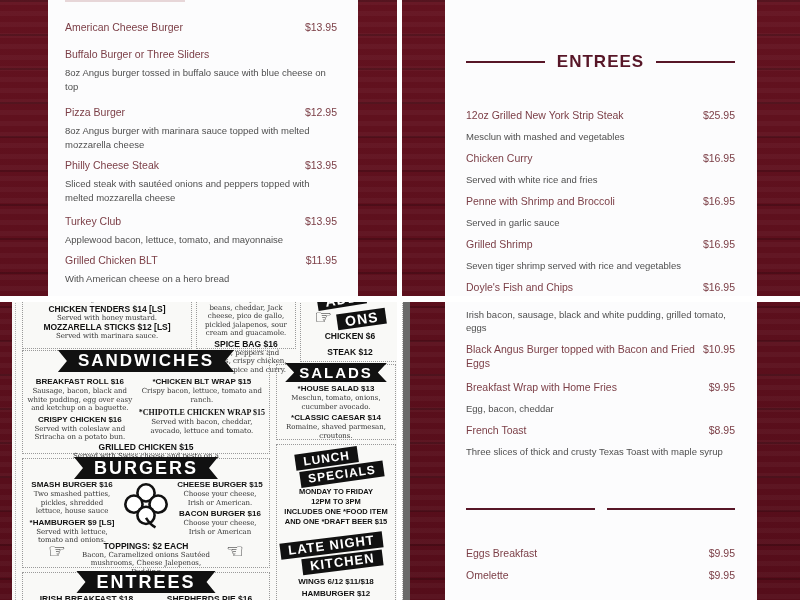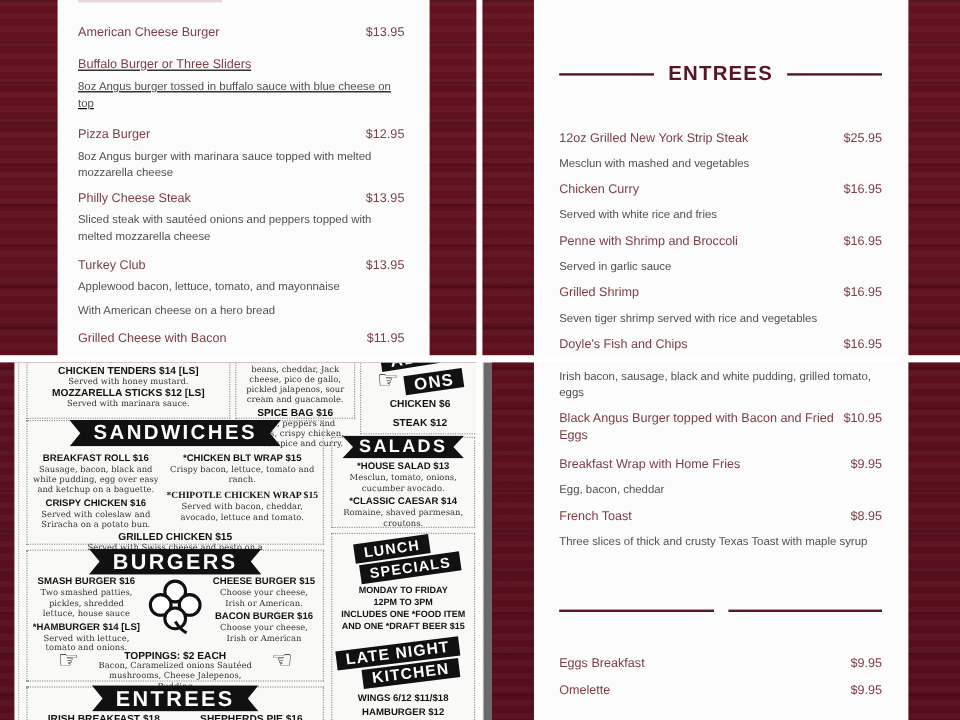--- a/index.html
+++ b/index.html
@@ -69,21 +69,21 @@
 
   <div class="panel" id="panel-tl">
     <div class="remnant" style="left:17px;width:120px;"></div>
 
     <div class="item">
       <div class="mrow">
           <span>American Cheese Burger</span>
           <span class="price">$13.95</span>
         </div>
     </div>
-    <div class="item mt-a" style="margin-top:13px;text-decoration:underline;">
+    <div class="item mt-a" style="margin-top:13px;">
       <div class="mrow">
           <span>Buffalo Burger or Three Sliders</span>
           <span class="price"></span>
         </div>
       <div class="mdesc">8oz Angus burger tossed in buffalo sauce with blue cheese on top</div>
     </div>
     <div class="item mt-a">
       <div class="mrow">
           <span>Pizza Burger</span>
           <span class="price">$12.95</span>
@@ -98,20 +98,24 @@
       <div class="mdesc">Sliced steak with sautéed onions and peppers topped with melted mozzarella cheese</div>
     </div>
     <div class="item mt-b">
       <div class="mrow">
           <span>Turkey Club</span>
           <span class="price">$13.95</span>
         </div>
       <div class="mdesc">Applewood bacon, lettuce, tomato, and mayonnaise</div>
     </div>
     <div class="item mt-c">
+      <div class="mrow">
+          <span>Grilled Chicken BLT</span>
+          <span class="price">$11.95</span>
+        </div>
       <div class="mdesc">With American cheese on a hero bread</div>
     </div>
     <div class="item mt-d">
       <div class="mrow">
           <span>Grilled Cheese with Bacon</span>
           <span class="price">$11.95</span>
         </div>
 
     </div>
   </div>
@@ -255,21 +259,21 @@
       <div class="bn sm" style="margin-top:2px;">*CLASSIC CAESAR $14</div>
       <div class="bd">Romaine, shaved parmesan, croutons.</div>
     </div>
 
     <div class="bbox" style="left:10px;top:156px;width:248px;height:110px;">
       <div style="margin-top:-2px;"><span class="ribbon big" style="font-size:18px;">BURGERS</span></div>
       <div style="display:grid;grid-template-columns:1fr 54px 1fr;gap:2px;padding:1px 4px 0 4px;align-items:start;">
         <div>
           <div class="bn sm">SMASH BURGER $16</div>
           <div class="bd">Two smashed patties, pickles, shredded lettuce, house sauce</div>
-          <div class="bn sm" style="margin-top:2px;">*HAMBURGER $14 [LS]</div>
+          <div class="bn sm" style="margin-top:2px;">*HAMBURGER $9 [LS]</div>
           <div class="bd">Served with lettuce, tomato and onions.</div>
         </div>
         <div>
           <svg width="52" height="50" viewBox="0 0 60 58">
             <g fill="#ffffff" stroke="#111111" stroke-width="3">
               <circle cx="30" cy="15" r="10"></circle>
                 <circle cx="16" cy="28" r="10"></circle>
               <circle cx="44" cy="28" r="10"></circle>
                 <circle cx="30" cy="41" r="10"></circle>
               <path d="M30 44 q5 8 11 11" fill="none"></path>

